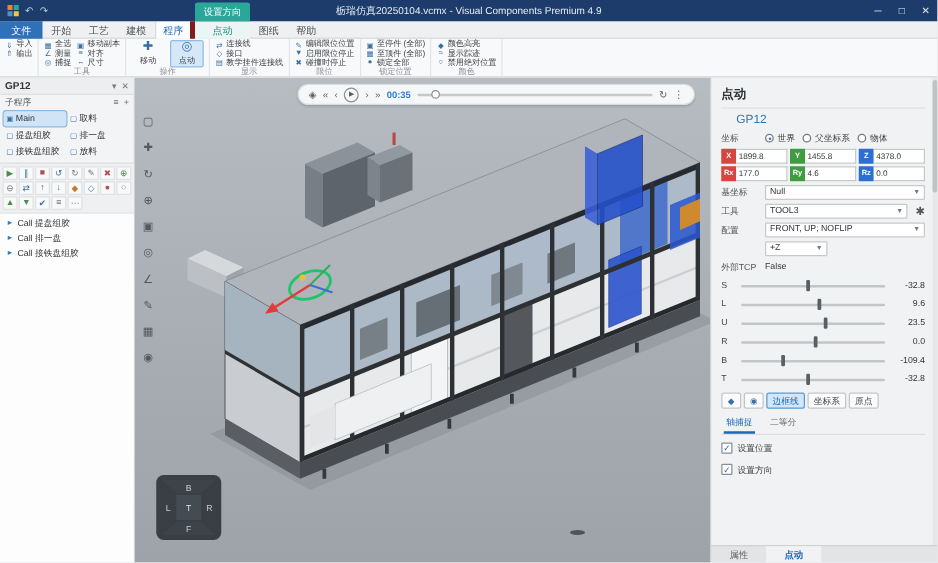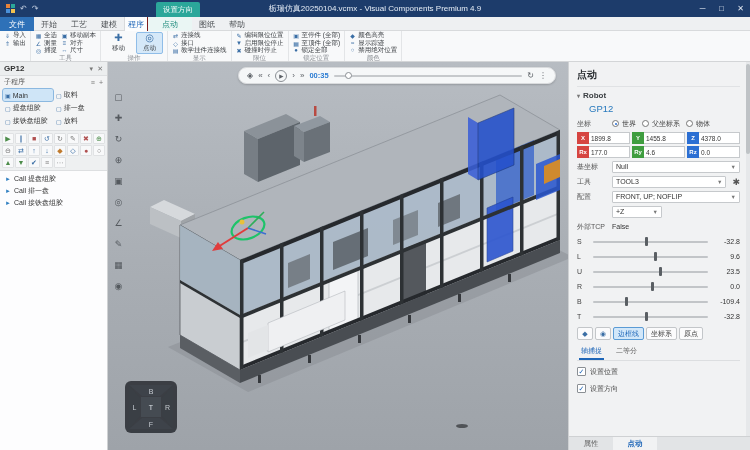--- a/index.html
+++ b/index.html
@@ -16,21 +16,21 @@
   .qa-ic{font-size:8px;color:#b9c6da}
   .tb-title{position:absolute;left:0;right:0;text-align:center;font-size:8px;color:#e6edf6;pointer-events:none}
   .ctx-header{position:absolute;left:156px;top:2px;width:44px;height:15px;background:#2ba79a;color:#fff;font-size:7.5px;display:flex;align-items:center;justify-content:center;border-radius:2px 2px 0 0}
   .win-btns{margin-left:auto;display:flex}
   .win-btn{width:19px;height:17px;display:flex;align-items:center;justify-content:center;font-size:8px;color:#e3e9f2}
 
   
   .tabrow{position:absolute;top:17px;left:0;width:750px;height:14px;background:#eef0f2;border-bottom:1px solid #d8dadc;display:flex;font-size:8px;color:#4a4e52;z-index:29}
   .tab{width:30px;height:14px;display:flex;align-items:center;justify-content:center;white-space:nowrap}
   .tab.file{width:34px;background:#2e71b8;color:#fff}
-  .tab.active{width:24px;background:#fcfdfe;color:#1e66b8;border-left:1px solid #d8dadc;border-right:1px solid #7f1d1d}
+  .tab.active{width:32px;background:#fcfdfe;color:#1e66b8;border-left:1px solid #d8dadc;border-right:4px solid #7f1d1d}
   .tab.ctx{width:44px;background:#eaf6f4;color:#1d8a7c}
 
   
   .ribbon{position:absolute;top:31px;left:0;width:750px;height:31px;background:#f8f9fa;border-bottom:1px solid #d3d5d7;display:flex;z-index:28}
   .rgroup{display:flex;flex-direction:column;padding:1px 4px 0;border-right:1px solid #e3e5e7}
   .rg-content{flex:1;display:flex;gap:4px;align-items:flex-start}
   .rg-label{height:8px;font-size:6.5px;color:#8d9196;text-align:center;line-height:8px;white-space:nowrap}
   .rcol{display:flex;flex-direction:column}
   .rbtn{display:flex;align-items:center;gap:2px;font-size:6.5px;color:#3d4145;height:7.4px;white-space:nowrap}
   .rbtn .ric{font-size:6px;color:#3a6ea5;width:7px;text-align:center}
@@ -490,24 +490,20 @@
       <text x="27" y="29.5" text-anchor="middle" font-size="7" fill="#dde2e8">T</text>
     </svg>
   </div>
 
   <div class="shadow-dot"></div>
 </div>
 
 <div class="right-panel">
   <div class="jp-title">点动</div>
 
-  <div class="jp-robot">
-    <span class="chev">▾</span>
-    <span>Robot</span>
-  </div>
   <div class="jp-robot-name">GP12</div>
 
   <div class="jp-row">
     <span class="jp-label">坐标</span>
     <span class="radio checked"></span>
     <span class="rlbl">世界</span>
     <span class="radio"></span>
     <span class="rlbl">父坐标系</span>
     <span class="radio"></span>
     <span class="rlbl">物体</span>

